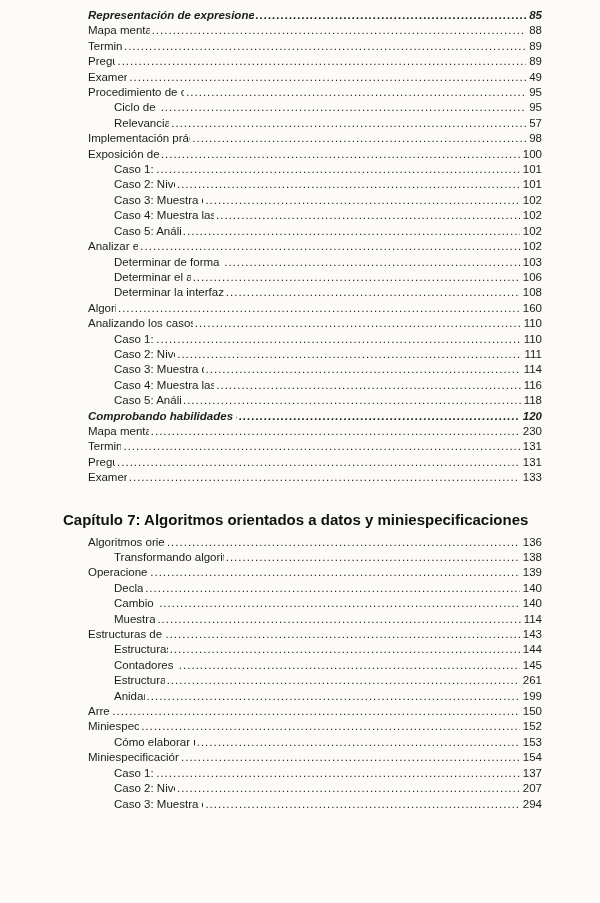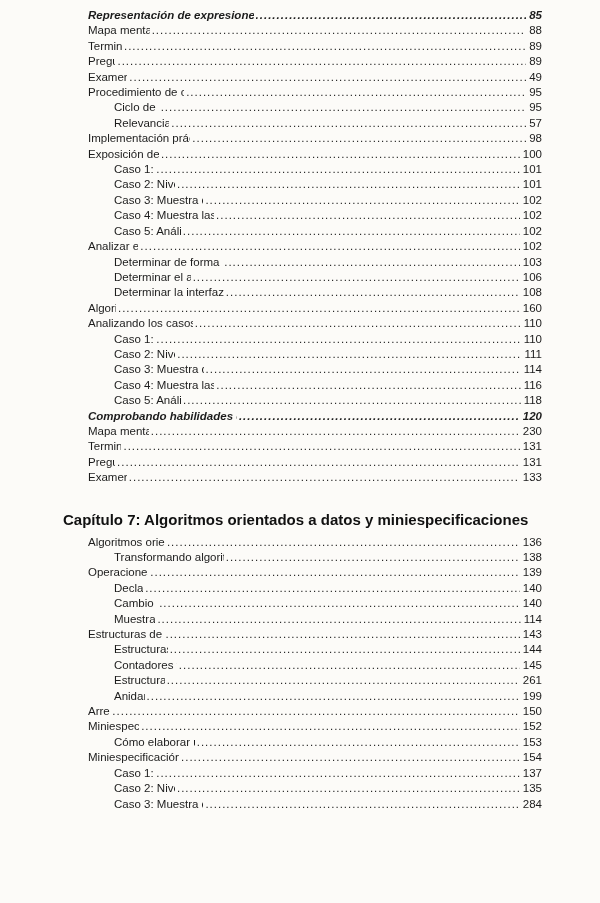--- a/index.html
+++ b/index.html
@@ -292,22 +292,22 @@
           <span class="pg">154</span>
         </div>
         <div class="entry lvl2">
           <span class="t">Caso 1: Mensaje</span>
           <span class="dots"></span>
           <span class="pg">137</span>
         </div>
         <div class="entry lvl2">
           <span class="t">Caso 2: Niveles de servicio</span>
           <span class="dots"></span>
-          <span class="pg">135</span>
+          <span class="pg">207</span>
         </div>
         <div class="entry lvl2">
           <span class="t">Caso 3: Muestra de una tabla de multiplicar</span>
           <span class="dots"></span>
-          <span class="pg">284</span>
+          <span class="pg">294</span>
         </div>
       </div>
     </div>
 </div>
 
 </body></html>

